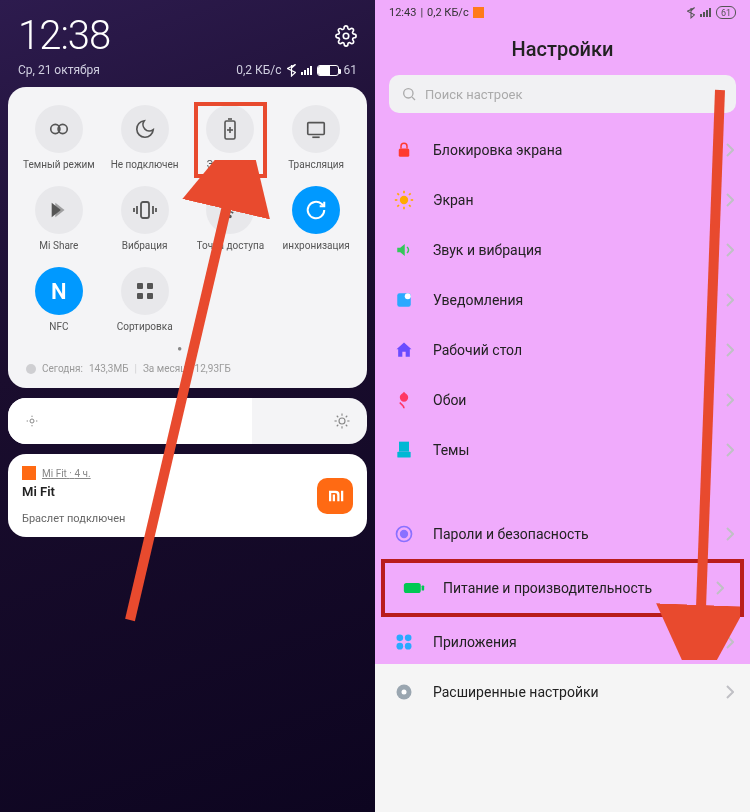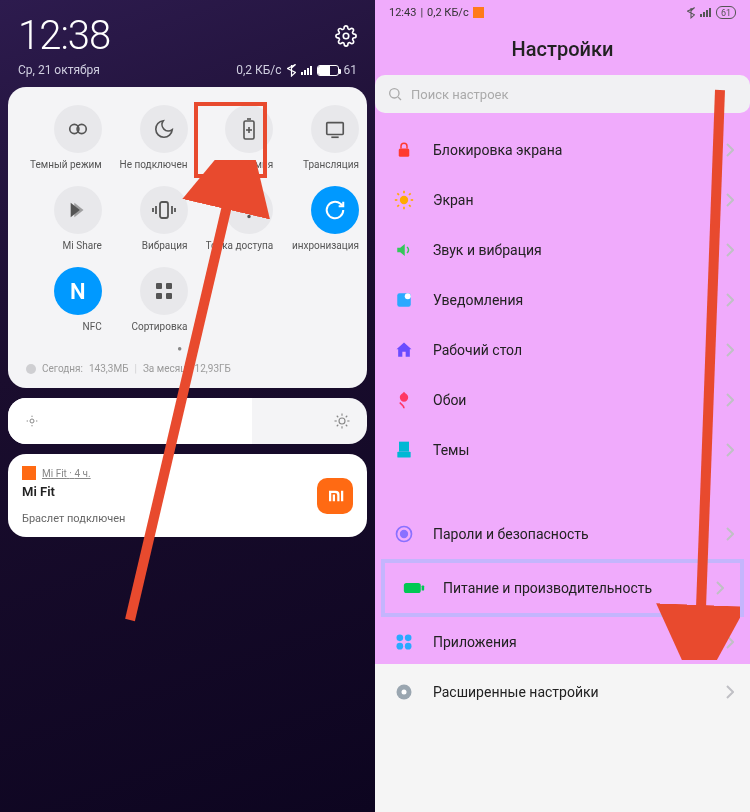--- a/index.html
+++ b/index.html
@@ -15,21 +15,21 @@
 .lp-sub { display: flex; justify-content: space-between; align-items: center; padding: 0 18px 10px; color: #d0cfe0; font-size: 12px; }
 .lp-net { display: flex; align-items: center; gap: 5px; }
 .lp-signal { display: inline-flex; align-items: flex-end; gap: 1px; }
 .lp-signal i { width: 2px; background: #fff; display: inline-block; }
 .lp-batt { display: inline-flex; align-items: center; border: 1px solid #fff; border-radius: 3px; width: 22px; height: 11px; position: relative; }
 .lp-batt::after { content: ""; position: absolute; right: -3px; top: 3px; width: 2px; height: 5px; background: #fff; border-radius: 0 1px 1px 0; }
 .lp-batt i { background: #fff; height: 100%; width: 60%; border-radius: 2px 0 0 2px; }
 
 .qs-card { background: #f4f4f6; margin: 0 8px; border-radius: 18px; padding: 12px 8px 8px; }
 .qs-grid { display: grid; grid-template-columns: repeat(4, 1fr); gap: 4px 0; }
-.qs-tile { display: flex; flex-direction: column; align-items: flex-end; padding: 6px 0; position: relative; }
+.qs-tile { display: flex; flex-direction: column; align-items: center; padding: 6px 0; position: relative; }
 .qs-circle { width: 48px; height: 48px; border-radius: 50%; background: #e8e8eb; display: flex; align-items: center; justify-content: center; color: #555; }
 .qs-circle.active { background: #0099ff; color: #fff; }
 .qs-label { font-size: 10px; color: #555; margin-top: 6px; text-align: center; white-space: nowrap; overflow: hidden; text-overflow: ellipsis; max-width: 80px; }
 .qs-highlight { position: absolute; border: 4px solid #e84a2e; top: 3px; left: 6px; right: 6px; bottom: -2px; pointer-events: none; }
 .qs-dots { text-align: center; padding: 6px 0 4px; color: #888; font-size: 8px; letter-spacing: 3px; }
 .qs-data { display: flex; align-items: center; gap: 6px; padding: 6px 10px; color: #9a9a9a; font-size: 10px; }
 .qs-dot { width: 10px; height: 10px; border-radius: 50%; background: #cfcfd2; }
 .qs-sep { color: #cfcfd2; }
 
 .brightness { background: #f4f4f6; margin: 10px 8px 0; border-radius: 18px; height: 46px; display: flex; align-items: center; padding: 0 16px; position: relative; }
@@ -45,30 +45,30 @@
 .notif-icon { width: 36px; height: 36px; border-radius: 10px; background: #ff6a13; margin-left: auto; display: flex; align-items: center; justify-content: center; color: #fff; font-weight: 700; }
 
 
 .rp-statusbar { display: flex; justify-content: space-between; align-items: center; padding: 6px 14px; font-size: 11px; color: #333; }
 .rp-sl { display: flex; align-items: center; gap: 4px; }
 .rp-sq { width: 11px; height: 11px; background: #ff7a1a; }
 .rp-sr { display: flex; align-items: center; gap: 5px; color: #555; }
 .rp-batt { border: 1px solid #555; border-radius: 6px; padding: 0 4px; font-size: 9px; display: inline-flex; align-items: center; height: 13px; }
 
 .rp-title { text-align: center; font-size: 20px; font-weight: 500; color: #222; padding: 12px 0 14px; }
-.rp-search { margin: 0 0 6px; background: #f1f1f3; border-radius: 10px; height: 38px; display: flex; align-items: center; padding: 0 12px; color: #aaa; font-size: 13px; }
+.rp-search { margin: 0 14px 6px; background: #f1f1f3; border-radius: 10px; height: 38px; display: flex; align-items: center; padding: 0 12px; color: #aaa; font-size: 13px; }
 .rp-search svg { margin-right: 8px; flex-shrink: 0; }
 
 .rp-list { padding: 6px 0; }
 .rp-item { display: flex; align-items: center; padding: 14px 16px 14px 18px; position: relative; }
 .rp-icon { width: 22px; height: 22px; margin-right: 18px; display: flex; align-items: center; justify-content: center; flex-shrink: 0; }
 .rp-label { font-size: 14px; color: #222; flex: 1; }
 .rp-chev { color: #c0c0c5; flex-shrink: 0; }
 .rp-gap { height: 22px; }
-.rp-highlight { border: 4px solid #c4b5fd; margin: 0 6px; }
+.rp-highlight { border: 4px solid #b91c1c; margin: 0 6px; }
 
 
 .arrow { position: absolute; pointer-events: none; z-index: 50; }
 
 svg { display: block; }
 </style>
 </head>
 <body>
 
 <div class="container">

